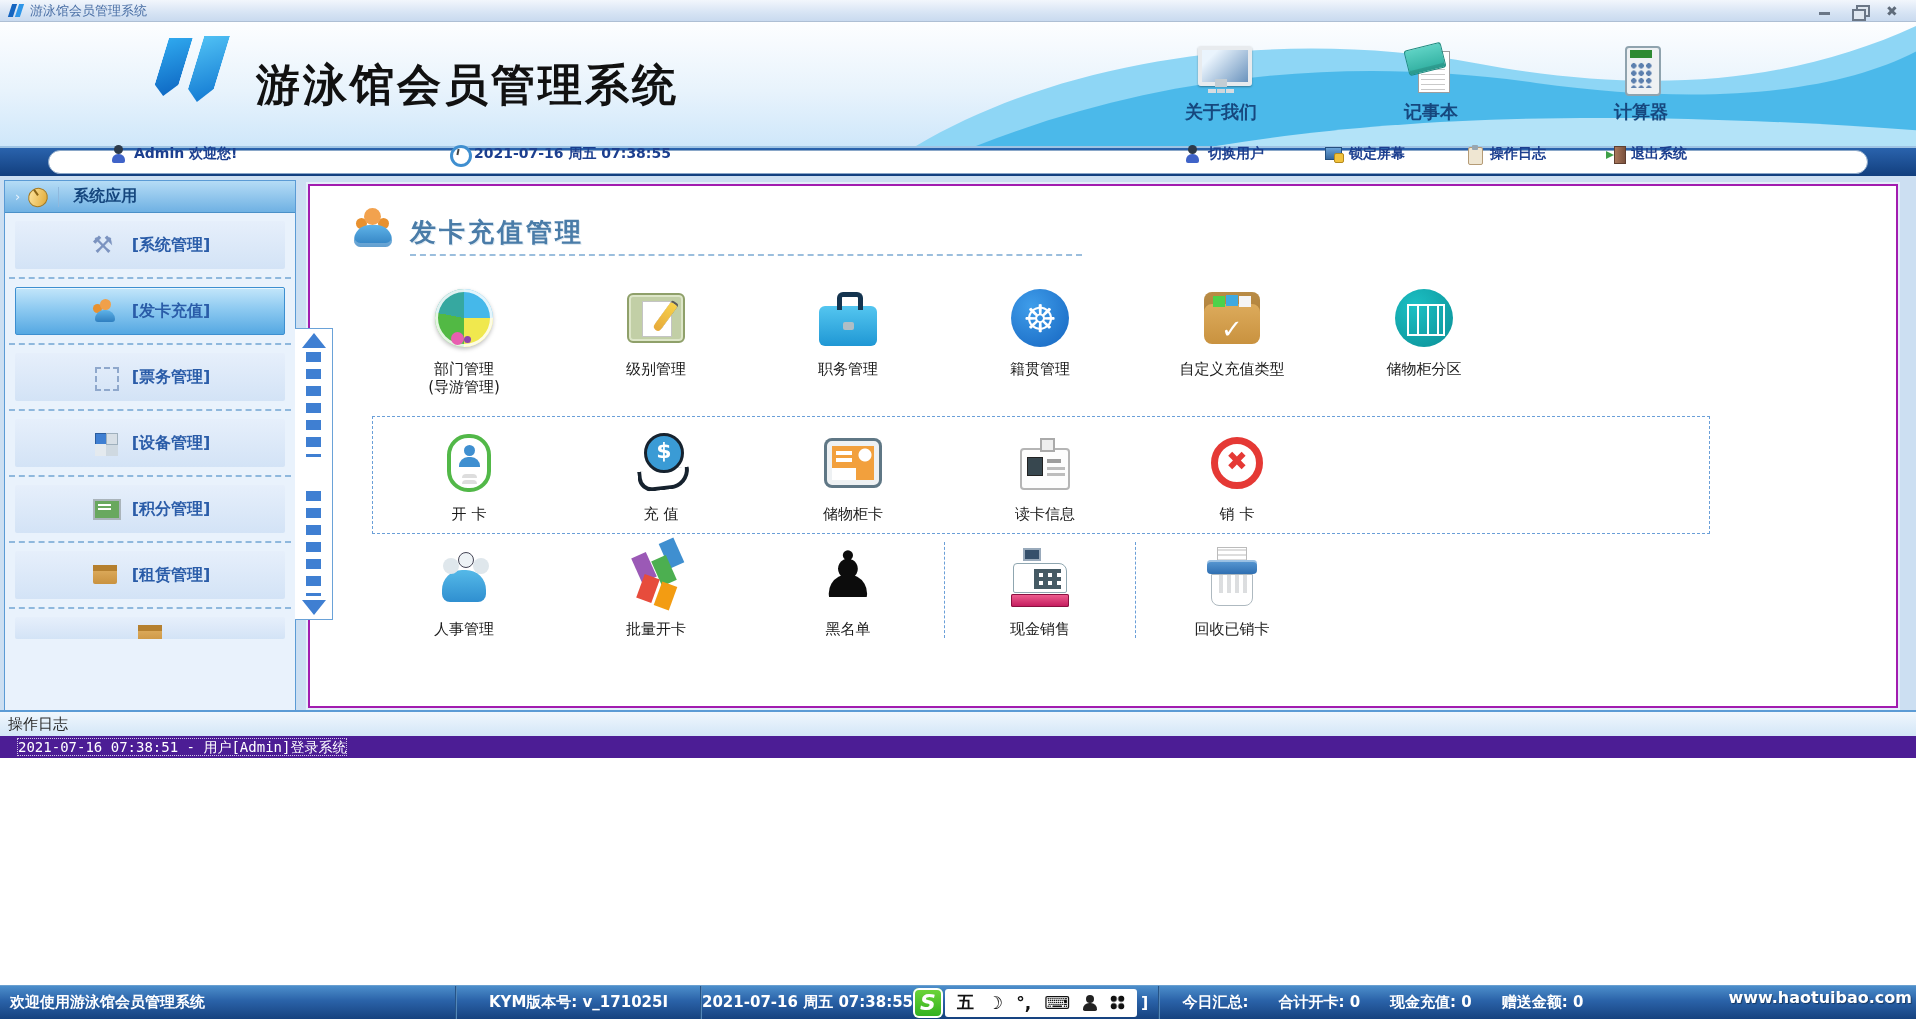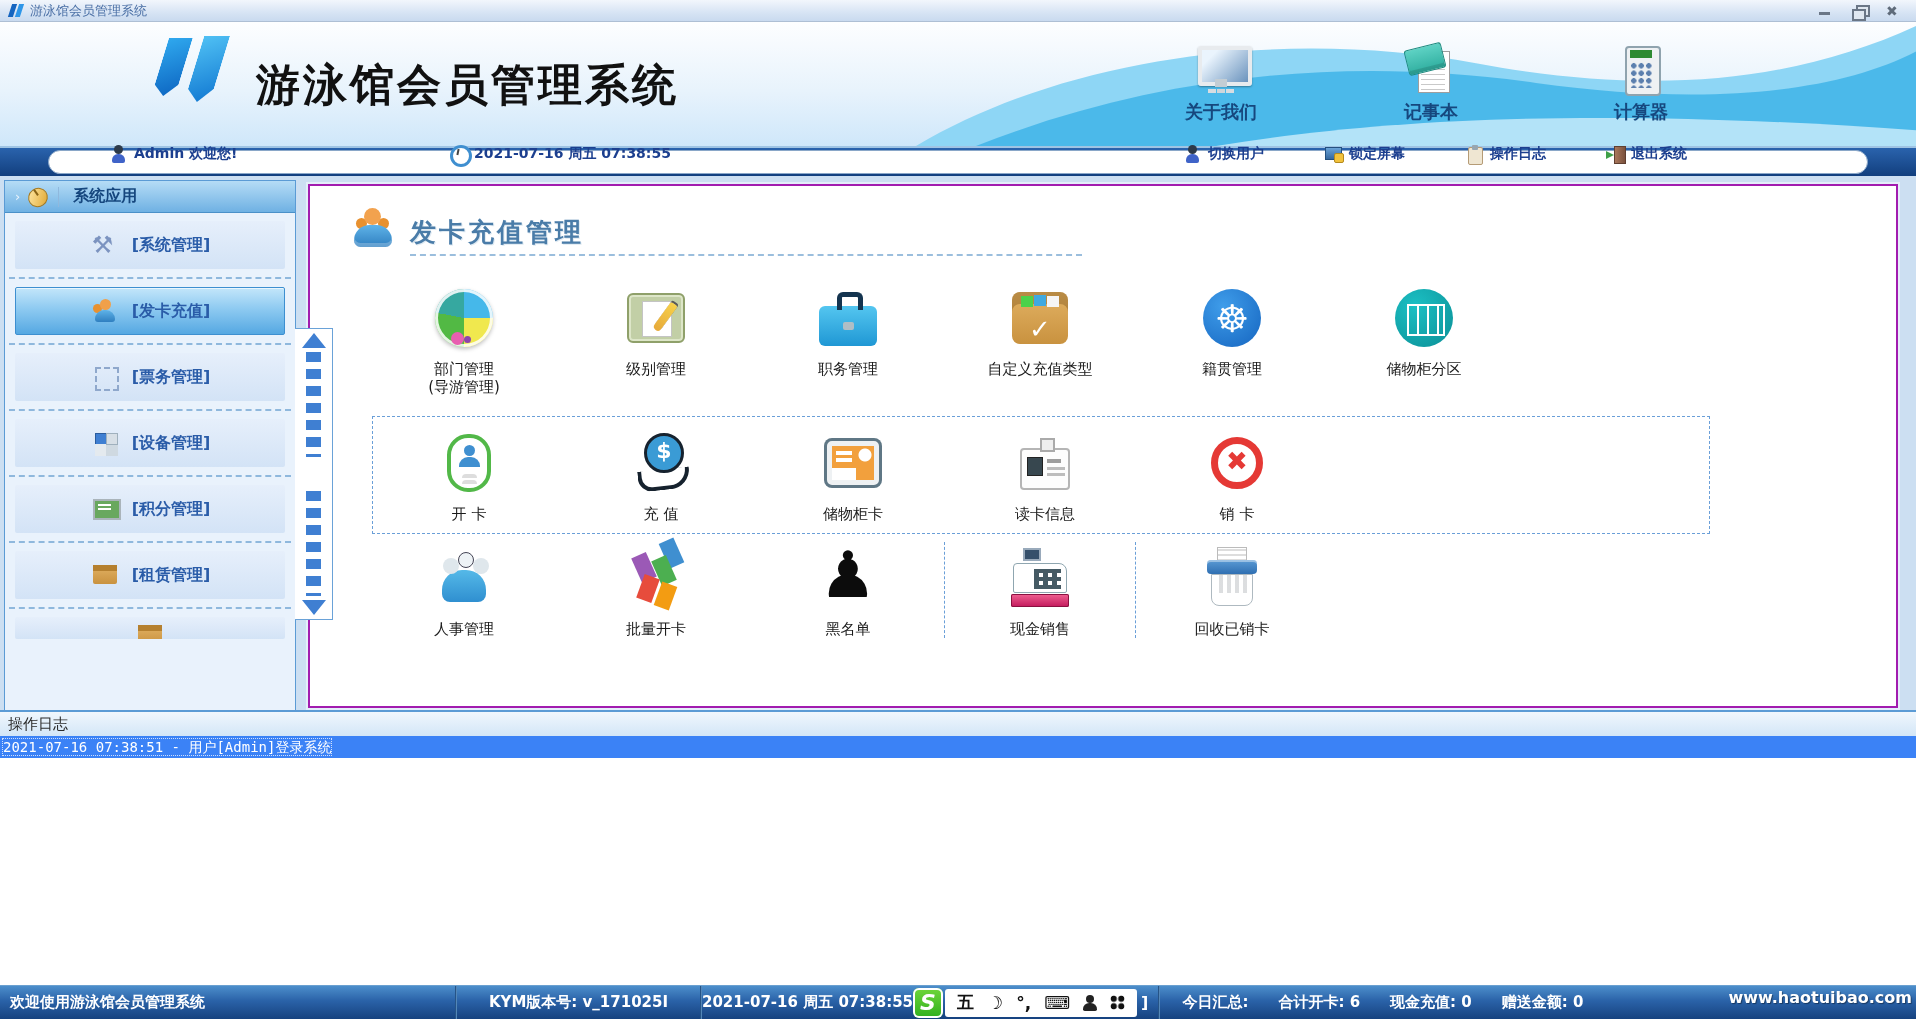--- a/index.html
+++ b/index.html
@@ -167,21 +167,21 @@
     background-size:27px 20px,27px 20px; background-position:20px 5px,20px 5px; background-repeat:no-repeat,no-repeat; }
   .cs-drawer { position:absolute; left:0; top:46px; width:58px; height:13px; background:linear-gradient(#f06292,#c2185b); border-radius:2px; box-shadow:inset 0 0 0 1px #8a1040; }
   .ic-recycle { width:58px; height:62px; }
   .rc-paper { position:absolute; left:14px; top:0; width:30px; height:15px; background:#fff; border:1px solid #bbb; background-image:repeating-linear-gradient(0deg,#ddd 0 2px,transparent 2px 5px); }
   .rc-lid { position:absolute; left:4px; top:13px; width:50px; height:14px; background:linear-gradient(#5b9bd5,#2f6fb2); border-radius:4px; box-shadow:inset 0 2px 0 rgba(255,255,255,.4); }
   .rc-bin { position:absolute; left:8px; top:27px; width:42px; height:32px; background:linear-gradient(#f4f6f7,#cfd6da); border:1px solid #aeb9c0; border-radius:0 0 8px 8px;
     background-image:repeating-linear-gradient(90deg,#fff 0 4px,rgba(60,70,80,.18) 4px 8px); background-size:34px 18px; background-position:3px 0; background-repeat:no-repeat; }
 
   
   .logbar { position:absolute; left:0; top:710px; right:0; height:26px; background:linear-gradient(180deg,#f0f7fd,#d3e6f7); border-top:2px solid #5b9bd5; display:flex; align-items:center; padding-left:8px; font-size:15px; color:#2a2a2a; }
-  .logentry { position:absolute; left:0; top:736px; right:0; height:22px; background:#3b82f6; color:#fff; font-family:"DejaVu Sans Mono","Liberation Mono",monospace; font-size:14px; line-height:22px; padding-left:3px; }
+  .logentry { position:absolute; left:0; top:736px; right:0; height:22px; background:#4c1d95; color:#fff; font-family:"DejaVu Sans Mono","Liberation Mono",monospace; font-size:14px; line-height:22px; padding-left:18px; }
   .logentry span { outline:1px dotted rgba(255,255,255,.75); }
   .filler { position:absolute; left:0; top:758px; right:0; bottom:34px; background:#fff; }
 
   
   .statusbar { position:absolute; left:0; right:0; bottom:0; height:34px; background:linear-gradient(180deg,#4c8ecb 0%,#2a62a8 45%,#16427f 100%); border-top:1px solid #6aa0d0; display:flex; align-items:center; color:#fff; font-weight:bold; font-size:15px; }
   .sep { width:2px; height:100%; background:linear-gradient(90deg,#0f3a6e,#6aa0d0); flex:0 0 auto; }
   .sb-welcome { flex:0 0 455px; padding-left:10px; }
   .sb-version { flex:0 0 243px; text-align:center; }
   .sb-date { flex:0 0 205px; text-align:center; white-space:nowrap; }
   .ime { display:flex; align-items:center; flex:0 0 auto; }
@@ -335,29 +335,29 @@
           <span class="tlabel" data-interactable="false">级别管理</span>
         </div>
         <div class="tile" data-interactable="true">
           <div class="icbox">
               <div class="ic-duty" data-interactable="false"></div>
             </div>
           <span class="tlabel" data-interactable="false">职务管理</span>
         </div>
         <div class="tile" data-interactable="true">
           <div class="icbox">
+              <div class="ic-native" data-interactable="false"></div>
+            </div>
+          <span class="tlabel" data-interactable="false">籍贯管理</span>
+        </div>
+        <div class="tile" data-interactable="true">
+          <div class="icbox">
               <div class="ic-custom" data-interactable="false"></div>
             </div>
           <span class="tlabel" data-interactable="false">自定义充值类型</span>
-        </div>
-        <div class="tile" data-interactable="true">
-          <div class="icbox">
-              <div class="ic-native" data-interactable="false"></div>
-            </div>
-          <span class="tlabel" data-interactable="false">籍贯管理</span>
         </div>
         <div class="tile" data-interactable="true">
           <div class="icbox">
               <div class="ic-lockerzone" data-interactable="false"></div>
             </div>
           <span class="tlabel" data-interactable="false">储物柜分区</span>
         </div>
       </div>
 
       <div class="group-box" data-interactable="false">
@@ -468,20 +468,20 @@
         <span data-interactable="true">°,</span>
         <span class="ime-kbd" data-interactable="true"></span>
         <span class="ime-person" data-interactable="true"></span>
         <span class="ime-grid" data-interactable="true"></span>
       </span>
       <span class="ime-bracket" data-interactable="false">]</span>
     </div>
     <div class="sep" data-interactable="false"></div>
     <div class="sb-today" data-interactable="false">
       <span data-interactable="false">今日汇总:</span>
-      <span data-interactable="false">合计开卡: 6</span>
+      <span data-interactable="false">合计开卡: 0</span>
       <span data-interactable="false">现金充值: 0</span>
       <span data-interactable="false">赠送金额: 0</span>
     </div>
     <div class="sb-watermark" data-interactable="false">www.haotuibao.com</div>
   </div>
 
 </div>
 
 </body></html>

